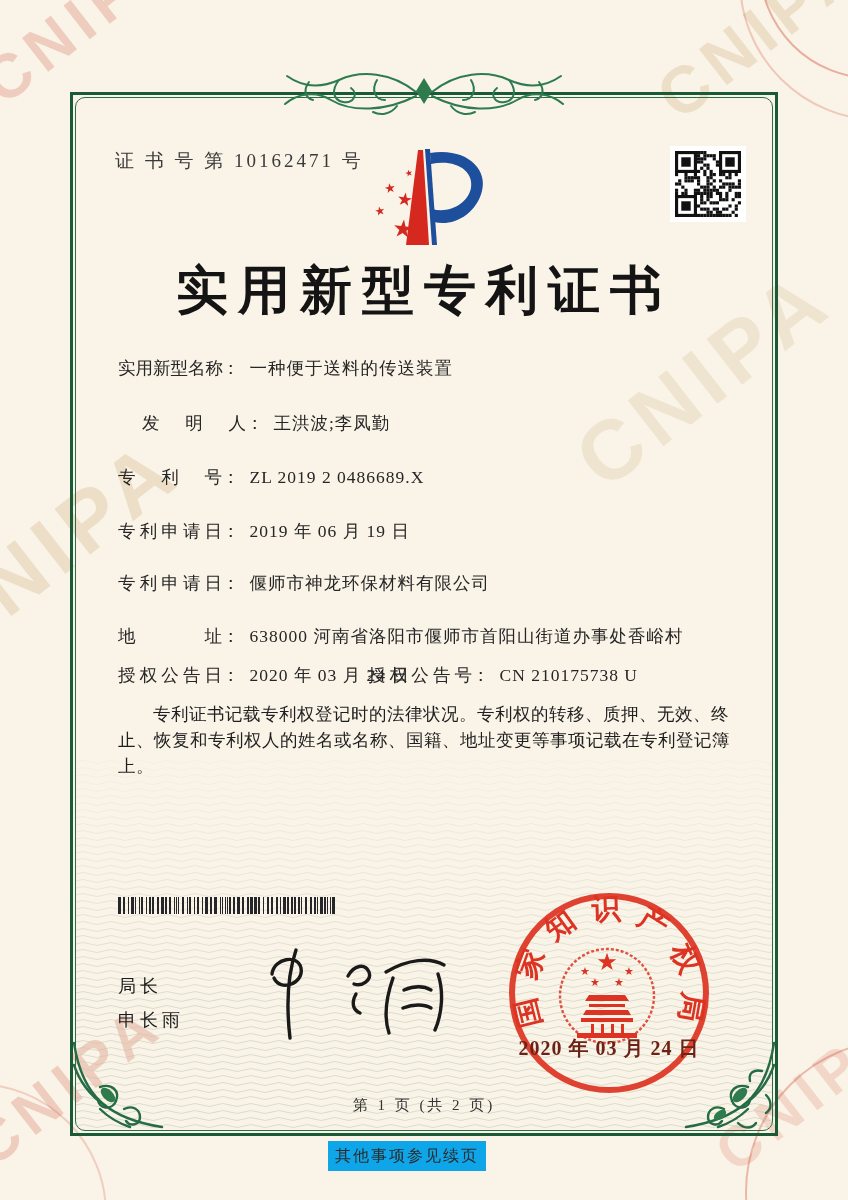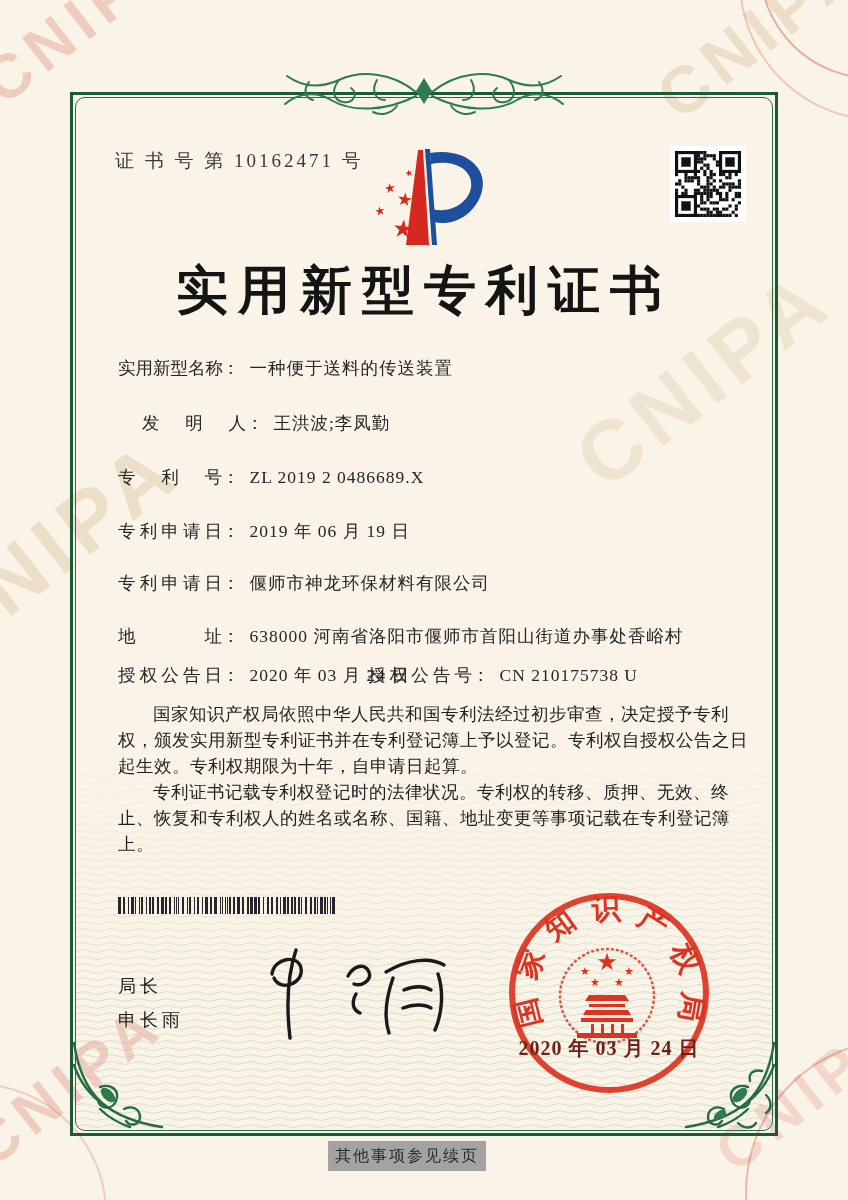--- a/index.html
+++ b/index.html
@@ -45,21 +45,21 @@
   .seal-date{
     position:absolute; left:505px; top:1035px; width:208px; text-align:center;
     font-size:20px; letter-spacing:1px; color:#6d2217; font-weight:bold;
   }
   .page-indicator{
     position:absolute; left:70px; width:708px; top:1096px; text-align:center;
     font-size:15px; letter-spacing:3px; color:#333;
   }
   .footer-note{
     position:absolute; left:328px; top:1141px; width:158px; height:30px;
-    background:#a3a3a3; display:flex; align-items:center; justify-content:center;
+    background:#0ea5e9; display:flex; align-items:center; justify-content:center;
     font-size:16px; letter-spacing:2px; color:#2b2b2b;
   }
   svg{ display:block; }
   .abs{ position:absolute; }
 </style>
 </head>
 <body>
 
 <div class="page">
 
@@ -376,21 +376,20 @@
     <span class="flabel">地址</span><span>：</span><span class="fvalue">638000 河南省洛阳市偃师市首阳山街道办事处香峪村</span>
   </div>
   <div class="field" style="top:663px;">
     <span class="flabel">授权公告日</span><span>：</span><span class="fvalue">2020 年 03 月 24 日</span>
   </div>
   <div class="field" style="top:663px; left:368px;">
     <span class="flabel">授权公告号</span><span>：</span><span class="fvalue">CN 210175738 U</span>
   </div>
 
   <div class="body-text">
-    <p>国家知识产权局依照中华人民共和国专利法经过初步审查，决定授予专利权，颁发实用新型专利证书并在专利登记簿上予以登记。专利权自授权公告之日起生效。专利权期限为十年，自申请日起算。</p>
     <p>专利证书记载专利权登记时的法律状况。专利权的转移、质押、无效、终止、恢复和专利权人的姓名或名称、国籍、地址变更等事项记载在专利登记簿上。</p>
   </div>
 
   <svg id="barcode" class="barcode" width="218" height="17" viewBox="0 0 218 17">
       <rect x="0" y="0" width="3" height="17" fill="#26262a"></rect>
       <rect x="5" y="0" width="2" height="17" fill="#26262a"></rect>
       <rect x="10" y="0" width="1" height="17" fill="#26262a"></rect>
       <rect x="13" y="0" width="3" height="17" fill="#26262a"></rect>
       <rect x="17" y="0" width="1" height="17" fill="#26262a"></rect>
       <rect x="21" y="0" width="1" height="17" fill="#26262a"></rect>
@@ -490,16 +489,17 @@
         <rect x="86" y="135" width="3" height="9"></rect>
         <rect x="96" y="135" width="3" height="9"></rect>
         <rect x="106" y="135" width="3" height="9"></rect>
         <rect x="116" y="135" width="3" height="9"></rect>
         <rect x="72" y="144" width="60" height="5"></rect>
       </g>
     </g>
   </svg>
   <div class="seal-date">2020 年 03 月 24 日</div>
 
+  <div class="page-indicator">第 1 页 (共 2 页)</div>
 
   <div class="footer-note">其他事项参见续页</div>
 
 </div>
 
 </body></html>

